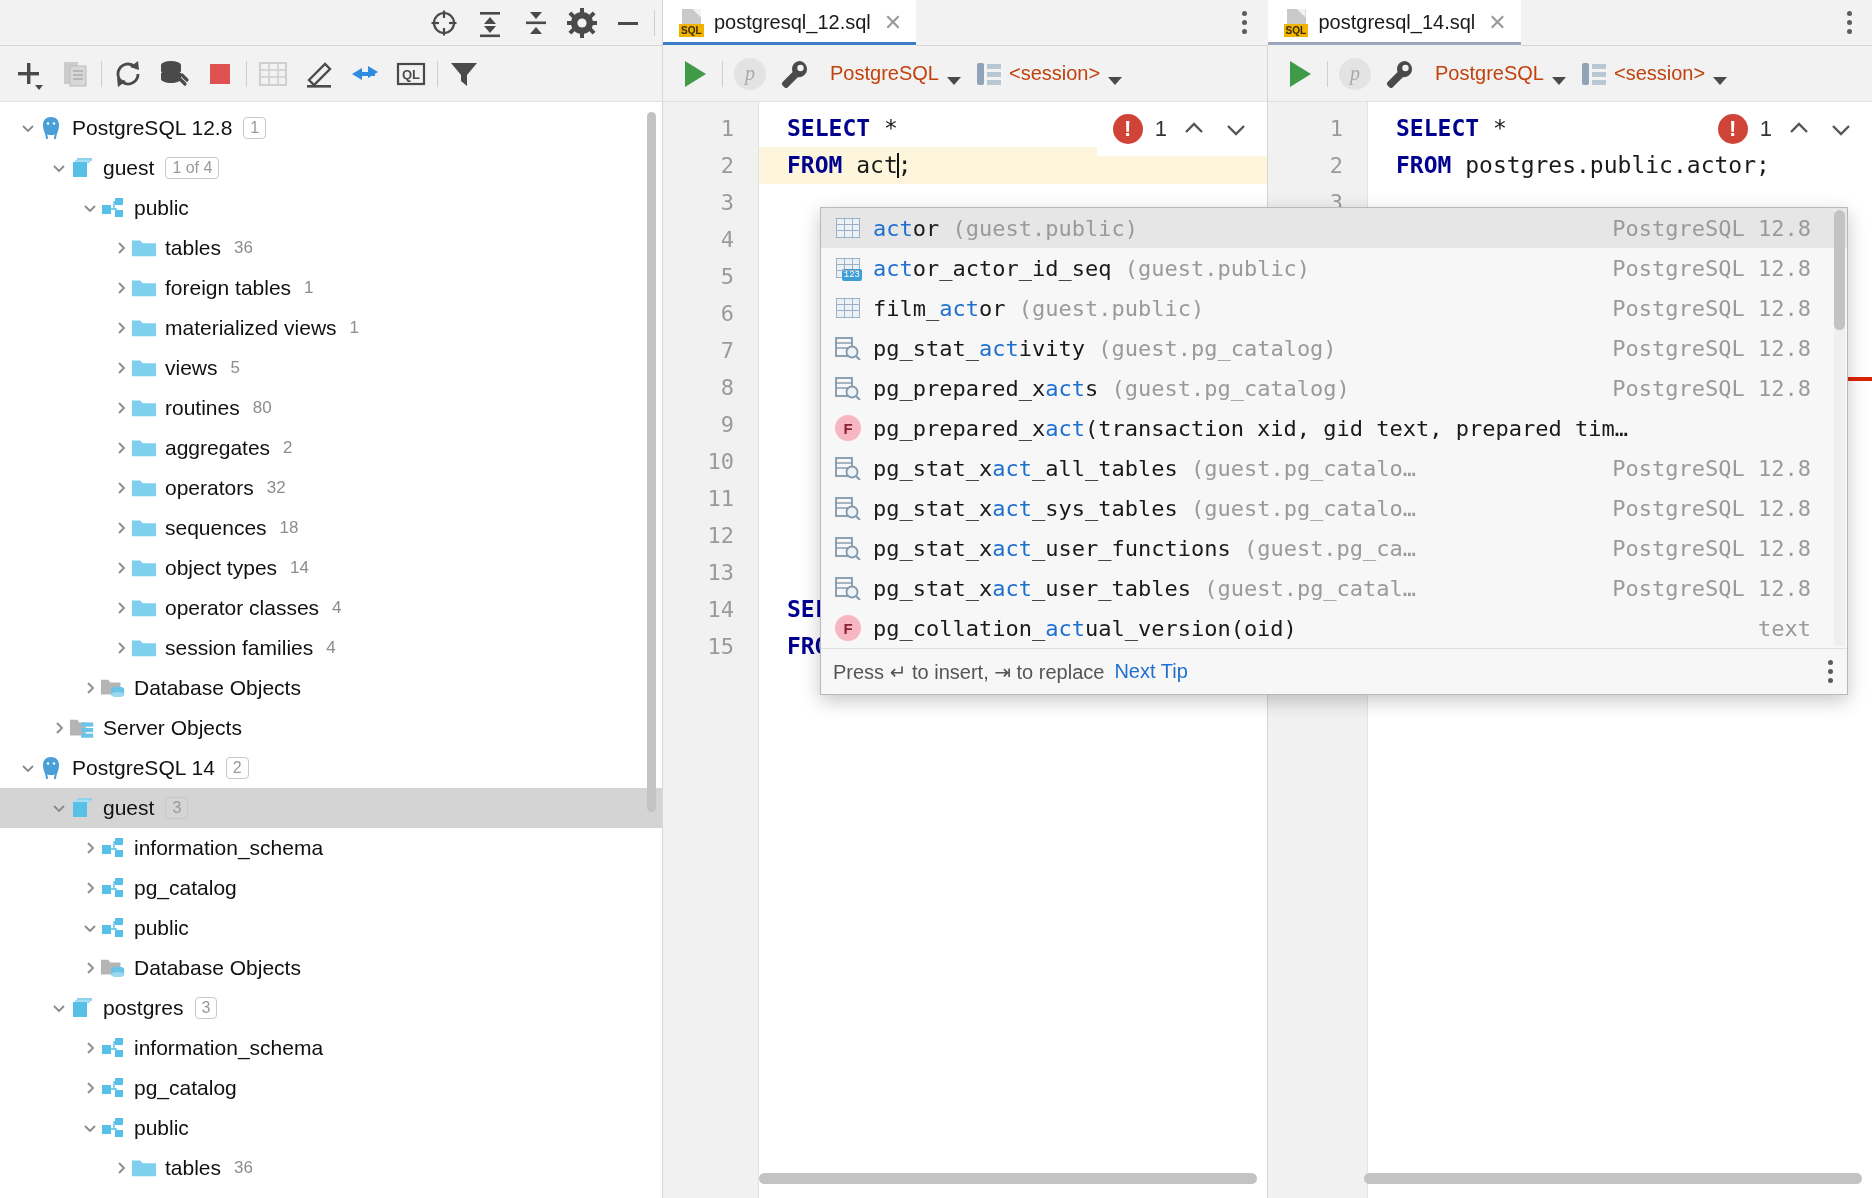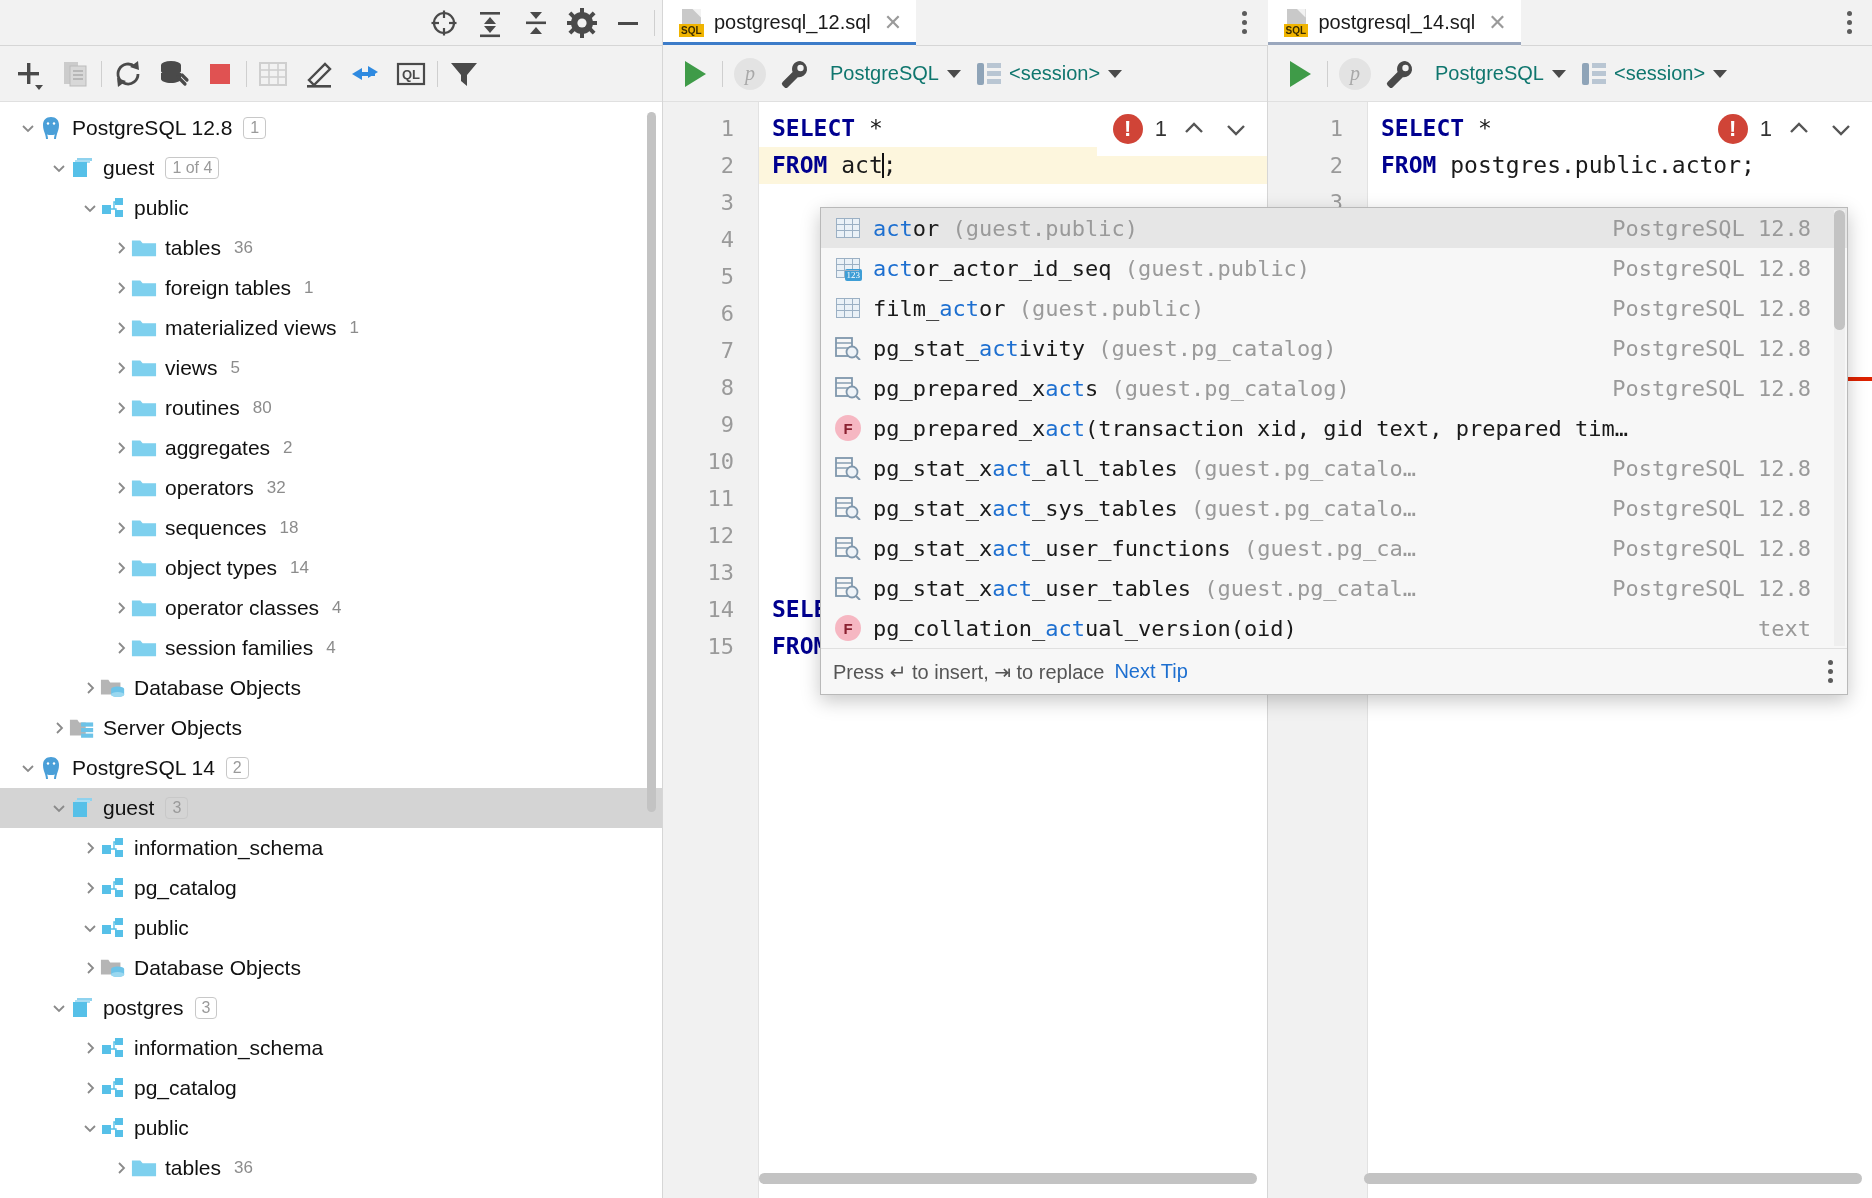--- a/index.html
+++ b/index.html
@@ -94,36 +94,36 @@
     display:flex; align-items:center; padding:0 10px; gap:2px;
   }
   .runbtn { width:44px; display:flex; align-items:center; justify-content:center; }
   .playtri { width:0;height:0;border-left:21px solid #3f9b48;border-top:13px solid transparent;border-bottom:13px solid transparent;}
   .pcircle {
     width:32px;height:32px;border-radius:50%;background:#e3e3e3;color:#a8a8a8;
     display:flex;align-items:center;justify-content:center;font-size:20px;font-style:italic;
     font-family:"Liberation Serif",serif;
   }
   .wrench { width:40px; display:flex;align-items:center;justify-content:center; }
-  .dd { display:flex; align-items:center; gap:8px; margin-left:14px; font-size:20px; color:#0f766e; white-space:nowrap;}
+  .dd { display:flex; align-items:flex-end; gap:8px; margin-left:14px; font-size:20px; color:#c2410c; white-space:nowrap;}
   .caret { width:0;height:0;border-left:7px solid transparent;border-right:7px solid transparent;border-top:8px solid #4a4a4a; }
   .sessionicon { display:flex; align-items:center; gap:3px; }
   .sessionicon .bar { width:7px; height:22px; background:#8fa4b8; border-radius:2px; }
   .sessionicon .st { display:flex; flex-direction:column; gap:3px; }
   .sessionicon .st i { width:14px; height:5px; background:#b9c6d3; display:block; }
 
   .ed-body { flex:1; display:flex; position:relative; min-height:0; overflow:hidden; font-family:"DejaVu Sans Mono", monospace; }
   .gutter {
     width:96px; flex:0 0 96px; background:#f1f1f1; border-right:1px solid #e2e2e2;
     padding-top:8px; text-align:right; position:relative;
   }
   .editor.e2 .gutter { width:100px; flex:0 0 100px;}
   .gln { height:37px; line-height:37px; font-size:22px; color:#9a9a9a; padding-right:24px; font-family:"DejaVu Sans Mono", monospace;}
   .code { flex:1; padding-top:8px; position:relative; min-width:0; overflow:hidden; }
-  .cline { height:37px; line-height:37px; font-size:23px; white-space:pre; padding-left:13px; position:relative; }
+  .cline { height:37px; line-height:37px; font-size:23px; white-space:pre; padding-left:28px; position:relative; }
   .cline.hl { background:#fdf6dd; }
   .kw { color:#00008f; font-weight:bold; }
   .plain2 { color:#1a1a1a; }
   .red { color:#dd2200; }
   .caretbar { display:inline-block; width:2px; height:25px; background:#111; vertical-align:-5px; margin:0 -1px;}
 
   
   .errpill {
     position:absolute; right:0px; top:0px; height:54px; display:flex; align-items:center; gap:12px;
     padding:0 16px; background:#ffffff; z-index:6;
@@ -167,21 +167,21 @@
   .pscroll .ptrack { width:11px; height:100%; background:#efefef; }
   .pscroll .pthumb { position:absolute; top:0; width:11px; height:120px; background:#c3c3c3; border-radius:6px;}
 
   
   .gicon { width:24px; height:20px; border:1.6px solid #9bb0c4; background:#eaf1f7; position:relative;}
   .gicon::before{content:"";position:absolute;left:0;right:0;top:5px;height:1.4px;background:#9bb0c4;}
   .gicon::after{content:"";position:absolute;left:0;right:0;top:11px;height:1.4px;background:#9bb0c4;}
   .gicon i{position:absolute;top:0;bottom:0;left:7px;width:1.4px;background:#9bb0c4;}
   .gicon u{position:absolute;top:0;bottom:0;left:15px;width:1.4px;background:#9bb0c4;}
   .seqbadge{position:absolute;right:-3px;bottom:-4px;background:#3e9ed6;color:#fff;font-size:9px;
-    padding:0 2px;border-radius:2px;font-family:Liberation Serif, serif;line-height:12px;}
+    padding:0 2px;border-radius:2px;font-family:Liberation Mono, monospace;line-height:12px;}
   .fpink{width:26px;height:26px;border-radius:50%;background:#f6b7c2;color:#8a2030;
     display:flex;align-items:center;justify-content:center;font-size:15px;font-weight:bold;
     font-family:"Liberation Sans",sans-serif;}
 </style>
 </head>
 <body>
 
 <div class="app">
 
   <div class="topstrip">

